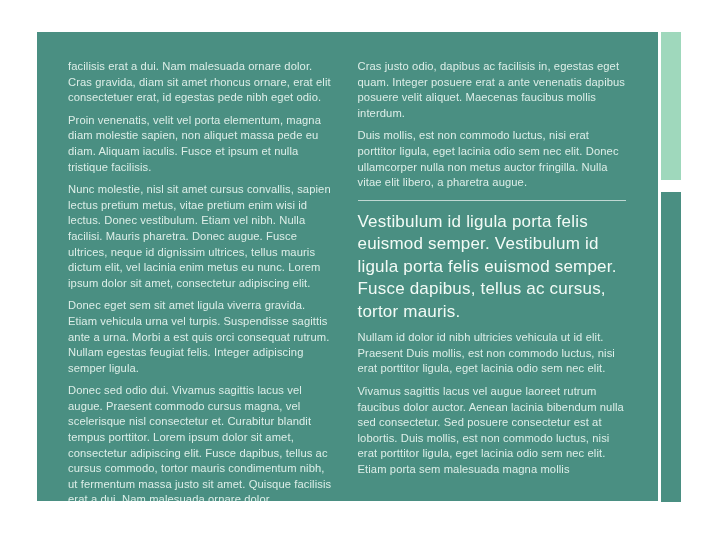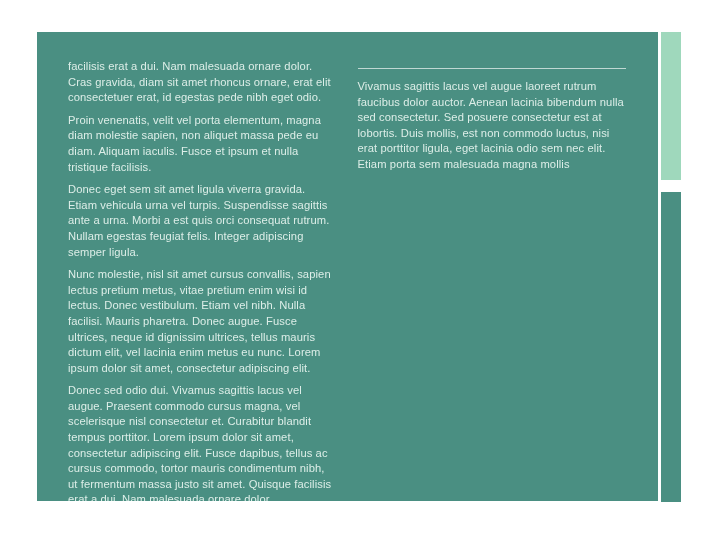--- a/index.html
+++ b/index.html
@@ -52,28 +52,32 @@
 </style>
 </head>
 <body>
 
 <div class="sheet">
   <div class="cols">
 
     <div class="col">
       <p>facilisis erat a dui. Nam malesuada ornare dolor. Cras gravida, diam sit amet rhoncus ornare, erat elit consectetuer erat, id egestas pede nibh eget odio.</p>
       <p>Proin venenatis, velit vel porta elementum, magna diam molestie sapien, non aliquet massa pede eu diam. Aliquam iaculis. Fusce et ipsum et nulla tristique facilisis.</p>
+      <p>Nunc molestie, nisl sit amet cursus convallis, sapien lectus pretium metus, vitae pretium enim wisi id lectus. Donec vestibulum. Etiam vel nibh. Nulla facilisi. Mauris pharetra. Donec augue. Fusce ultrices, neque id dignissim ultrices, tellus mauris dictum elit, vel lacinia enim metus eu nunc. Lorem ipsum dolor sit amet, consectetur adipiscing elit.</p>
       <p>Donec eget sem sit amet ligula viverra gravida. Etiam vehicula urna vel turpis. Suspendisse sagittis ante a urna. Morbi a est quis orci consequat rutrum. Nullam egestas feugiat felis. Integer adipiscing semper ligula.</p>
-      <p>Nunc molestie, nisl sit amet cursus convallis, sapien lectus pretium metus, vitae pretium enim wisi id lectus. Donec vestibulum. Etiam vel nibh. Nulla facilisi. Mauris pharetra. Donec augue. Fusce ultrices, neque id dignissim ultrices, tellus mauris dictum elit, vel lacinia enim metus eu nunc. Lorem ipsum dolor sit amet, consectetur adipiscing elit.</p>
       <p>Donec sed odio dui. Vivamus sagittis lacus vel augue. Praesent commodo cursus magna, vel scelerisque nisl consectetur et. Curabitur blandit tempus porttitor. Lorem ipsum dolor sit amet, consectetur adipiscing elit. Fusce dapibus, tellus ac cursus commodo, tortor mauris condimentum nibh, ut fermentum massa justo sit amet. Quisque facilisis erat a dui. Nam malesuada ornare dolor.</p>
 
     </div>
 
     <div class="col">
+      <p>Cras justo odio, dapibus ac facilisis in, egestas eget quam. Integer posuere erat a ante venenatis dapibus posuere velit aliquet. Maecenas faucibus mollis interdum.</p>
+      <p>Duis mollis, est non commodo luctus, nisi erat porttitor ligula, eget lacinia odio sem nec elit. Donec ullamcorper nulla non metus auctor fringilla. Nulla vitae elit libero, a pharetra augue.</p>
       <hr class="rule">
+      <p class="pullquote">Vestibulum id ligula porta felis euismod semper. Vestibulum id ligula porta felis euismod semper. Fusce dapibus, tellus ac cursus, tortor mauris.</p>
+      <p>Nullam id dolor id nibh ultricies vehicula ut id elit. Praesent Duis mollis, est non commodo luctus, nisi erat porttitor ligula, eget lacinia odio sem nec elit.</p>
       <p>Vivamus sagittis lacus vel augue laoreet rutrum faucibus dolor auctor. Aenean lacinia bibendum nulla sed consectetur. Sed posuere consectetur est at lobortis. Duis mollis, est non commodo luctus, nisi erat porttitor ligula, eget lacinia odio sem nec elit. Etiam porta sem malesuada magna mollis</p>
     </div>
 
   </div>
 </div>
 
 <div class="strip strip-mint"></div>
 <div class="strip strip-teal"></div>
 
 </body></html>

